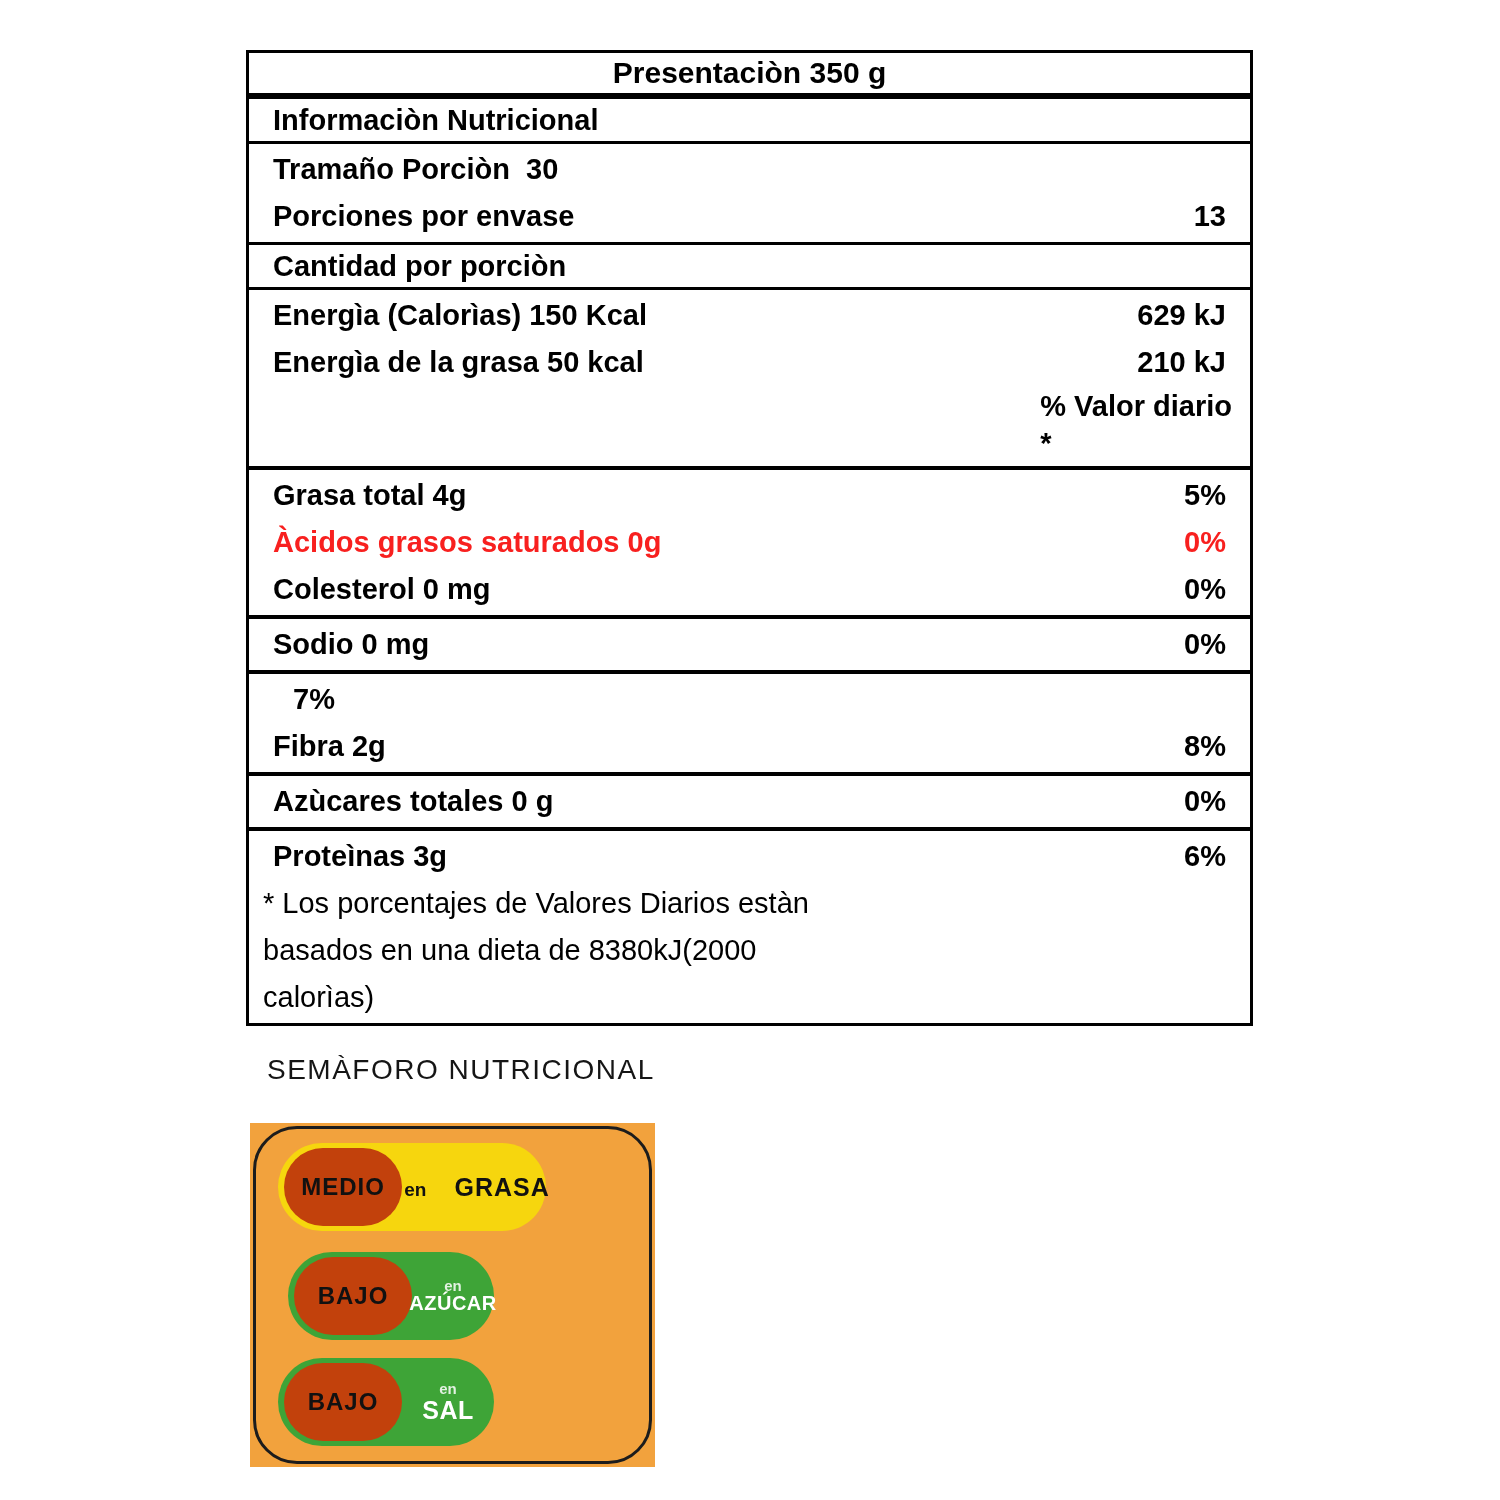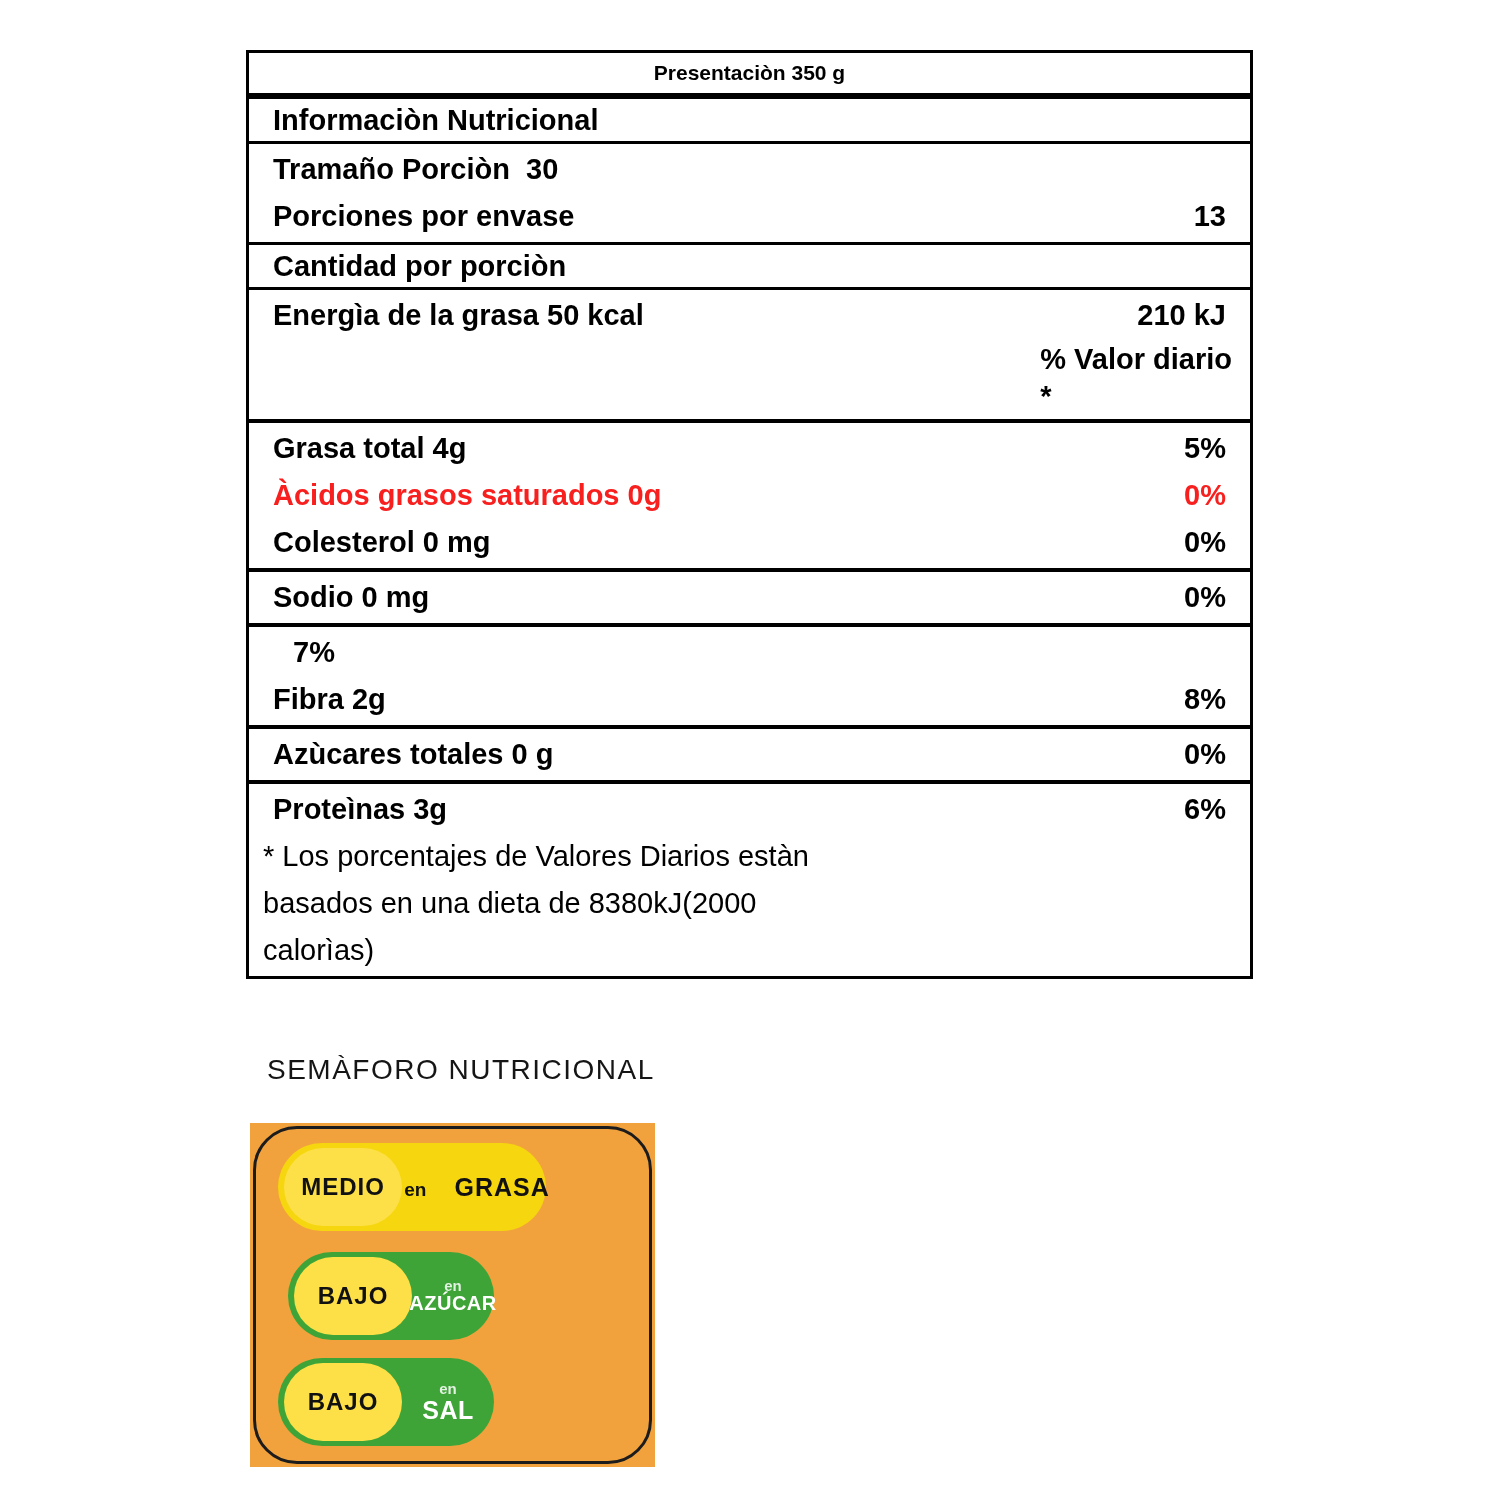--- a/index.html
+++ b/index.html
@@ -30,21 +30,21 @@
   .row { min-height: 45px; }
   .cell { padding: 2px 0; }
   .cell .cell-line { min-height: 47px; }
   .sep-thin   { border-bottom: 3px solid #000; }
   .sep-thick  { border-bottom: 6px solid #000; }
   .sep-group  { border-bottom: 4px solid #000; }
 
   .title-row {
     min-height: 46px;
     display: flex; align-items: center; justify-content: center;
-    font-size: 21px;
+    font-size: 30px;
   }
   .left-text  { text-align: right; white-space: pre-wrap; }
   .right-val  { text-align: right; padding-left: 20px; white-space: nowrap; }
 
   .dv-wrap { display: flex; justify-content: flex-end; padding: 0 18px 4px 25px; }
   .dv-block { text-align: left; line-height: 40px; }
   .dv-star  { line-height: 34px; }
 
   .red-row { color: #f8201f; }
 
@@ -77,21 +77,21 @@
     border-radius: 44px;
     display: flex;
     align-items: center;
   }
   .pill-yellow { background: #f6d60e; }
   .pill-green  { background: #3ea437; }
   .pill-oval {
     position: absolute;
     left: 6px; top: 5px;
     height: 78px; width: 118px;
-    background: #fde047;
+    background: #c2410c;
     border-radius: 40px;
     display: flex; align-items: center; justify-content: center;
   }
   .pill-level {
     font-weight: bold;
     font-size: 24px;
     letter-spacing: 1px;
     color: #111;
   }
   .pill-inline-text {
@@ -135,20 +135,24 @@
       <span class="right-val">13</span>
     </div>
   </div>
 
   <div class="row sep-thin">
     <span>Cantidad por porciòn</span>
   </div>
 
   <div class="cell sep-group">
     <div class="cell-line">
+      <span class="left-text">Energìa (Calorìas) 150 Kcal</span>
+      <span class="right-val">629 kJ</span>
+    </div>
+    <div class="cell-line">
       <span class="left-text">Energìa de la grasa 50 kcal</span>
       <span class="right-val">210 kJ</span>
     </div>
     <div class="dv-wrap">
       <div class="dv-block">
         <div>% Valor diario</div>
         <div class="dv-star">*</div>
       </div>
     </div>
   </div>

